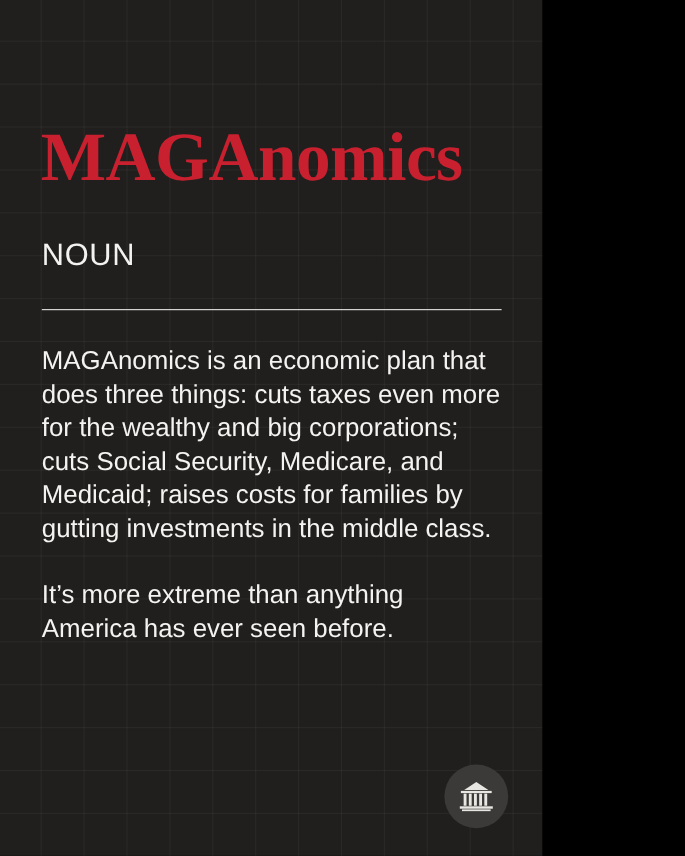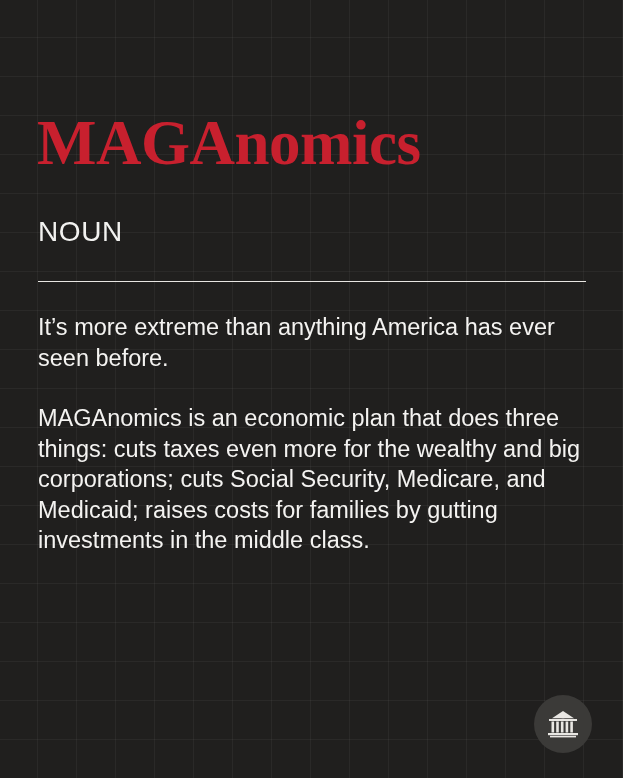--- a/index.html
+++ b/index.html
@@ -8,21 +8,21 @@
     background: #000;
   }
   body {
     width: 623px;
     height: 778px;
     overflow: hidden;
     font-family: "Liberation Sans", sans-serif;
   }
   .card {
     position: relative;
-    width: 623px;
+    width: 493px;
     height: 778px;
     background-color: #201f1e;
     background-image:
       linear-gradient(to right, rgba(255,255,255,0.045) 1px, transparent 1px),
       linear-gradient(to bottom, rgba(255,255,255,0.045) 1px, transparent 1px);
     background-size: 39px 39px;
     background-position: -2px -2px;
     box-sizing: border-box;
     overflow: hidden;
   }
@@ -98,22 +98,22 @@
 <div class="card">
   <div class="inner">
 
     <div class="title">MAGAnomics</div>
 
     <div class="pos">NOUN</div>
 
     <div class="rule"></div>
 
     <div class="body-copy">
+      <p>MAGAnomics is an economic plan that does three things: cuts taxes even more for the wealthy and big corporations; cuts Social Security, Medicare, and Medicaid; raises costs for families by gutting investments in the middle class.</p>
       <p>It’s more extreme than anything America has ever seen before.</p>
-      <p>MAGAnomics is an economic plan that does three things: cuts taxes even more for the wealthy and big corporations; cuts Social Security, Medicare, and Medicaid; raises costs for families by gutting investments in the middle class.</p>
     </div>
 
   </div>
 
   <div class="seal">
     <svg width="40" height="32" viewBox="0 0 40 32" aria-hidden="true">
       <g fill="#e9e7e3">
         <rect x="6" y="11" width="28" height="2"></rect>
         <rect x="5" y="25" width="30" height="2.2"></rect>
         <rect x="7" y="27.8" width="26" height="1.6"></rect>

